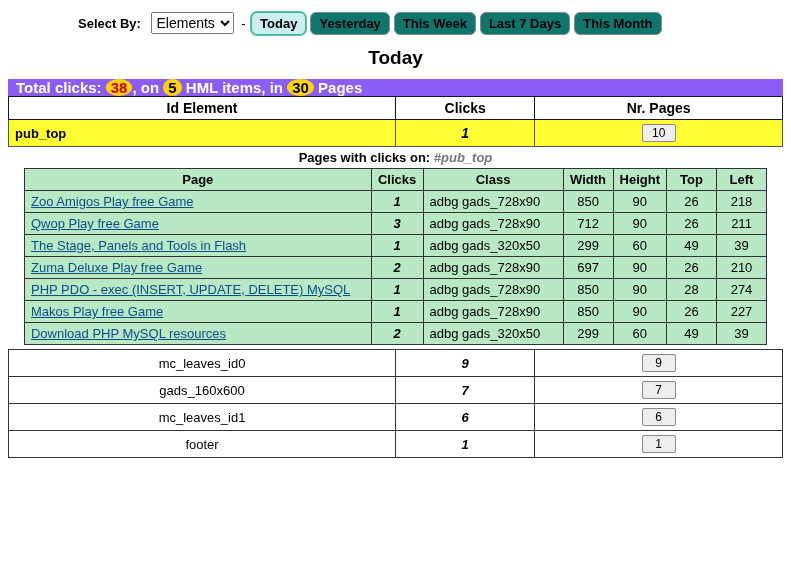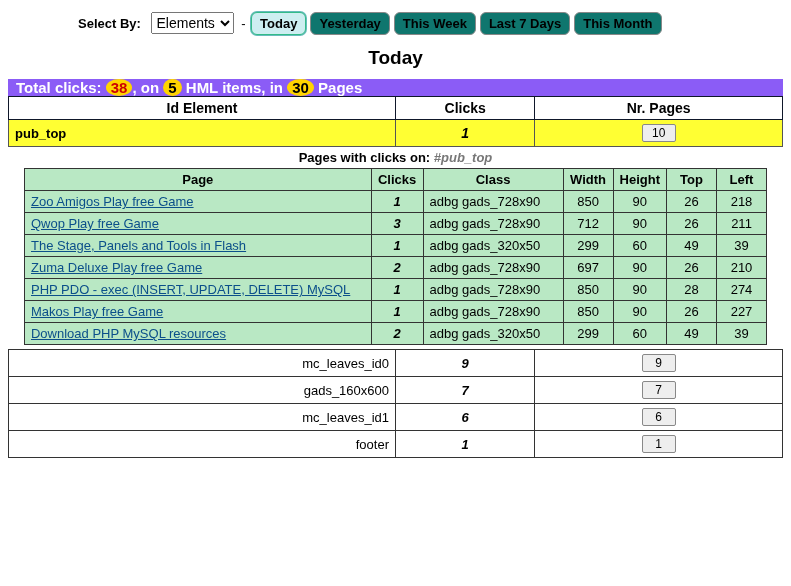--- a/index.html
+++ b/index.html
@@ -130,21 +130,21 @@
   table.inner td.num {
     text-align: center;
     width: 50px;
     border-left: 1px dashed #666;
   }
   tr.elem-row td {
     border: 1px solid #333;
     padding: 4px 6px;
     background: #fff;
   }
-  tr.elem-row td.col-id { text-align: right; }
+  tr.elem-row td.col-id { text-align: center; }
   tr.elem-row td.col-clicks { text-align: center; font-style: italic; font-weight: bold; border-left: 1px dashed #666; border-right: 1px dashed #666;}
   tr.elem-row td.col-pages { text-align: center; }
 </style>
 </head>
 <body>
 
 <div class="filter-row">
   <b>Select By:</b>
   <select>
     <option>Elements</option>

